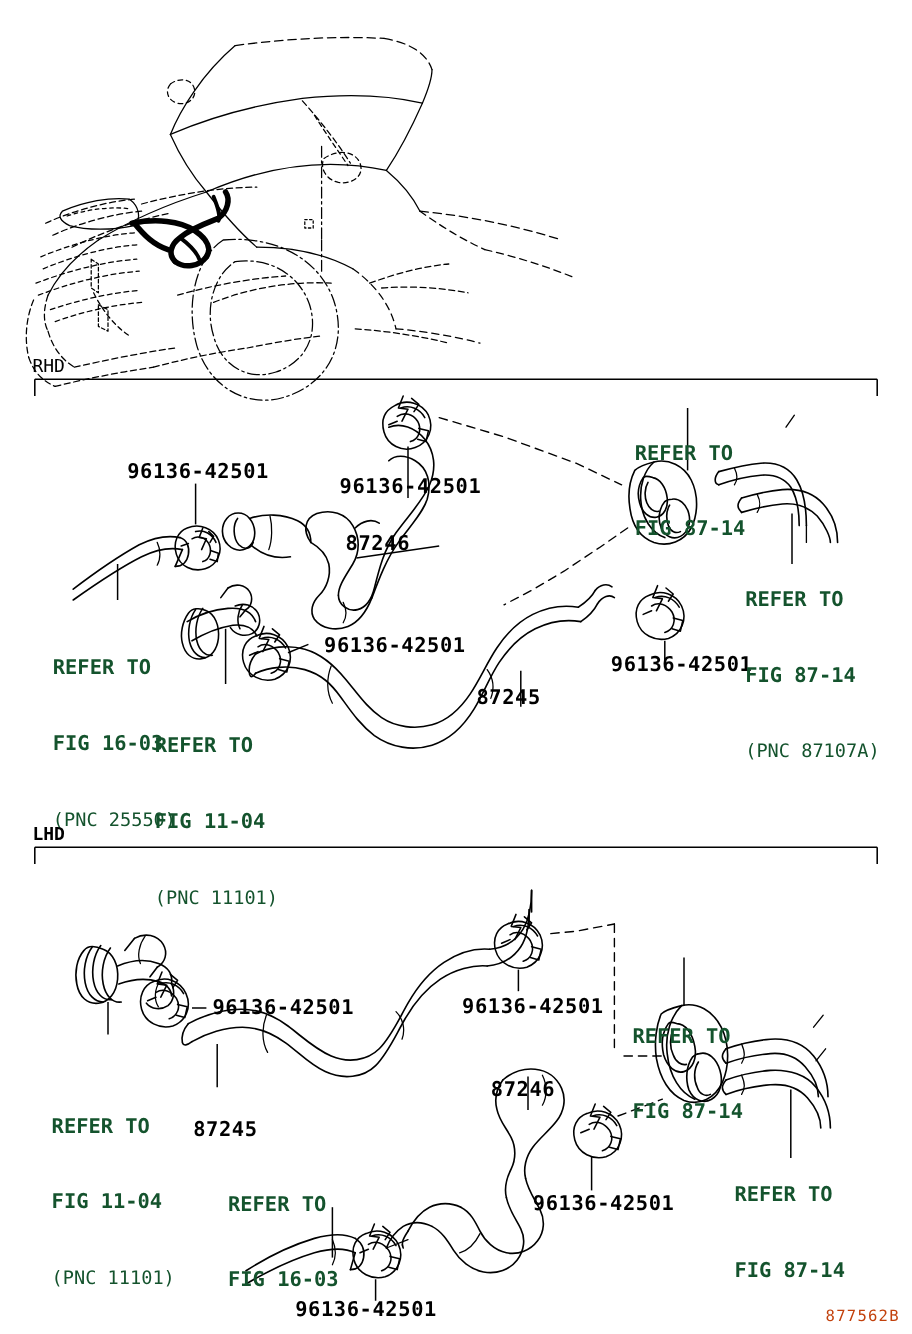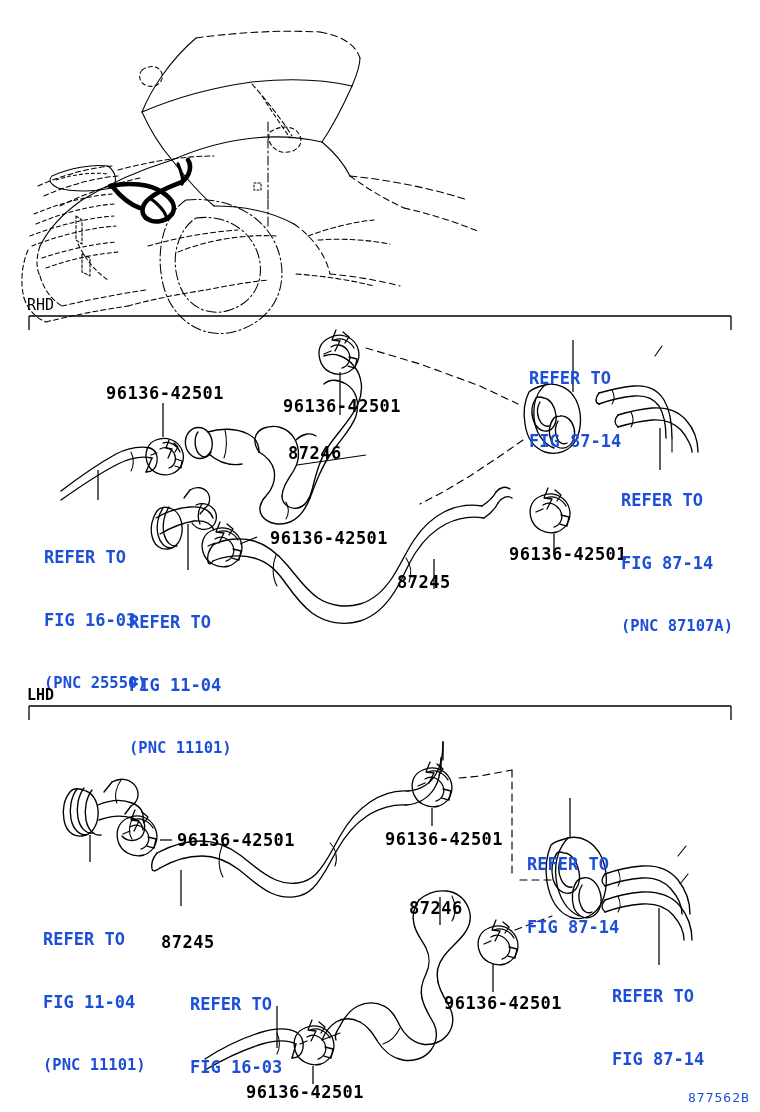--- a/index.html
+++ b/index.html
@@ -41,33 +41,33 @@
     font-size: 15px;
     font-weight: normal;
     letter-spacing: 0px;
     color: #000;
   }
   .figcode {
     position: absolute;
     font-family: "DejaVu Sans Mono", monospace;
     font-size: 13px;
     letter-spacing: 1px;
-    color: #1d4ed8;
+    color: #c2410c;
   }
   .multi {
     position: absolute;
     font-family: "DejaVu Sans Mono", monospace;
     font-weight: bold;
     font-size: 17px;
     line-height: 21px;
     white-space: pre;
-    color: #1d4ed8;
+    color: #14532d;
   }
   .multi .pnc {
-    font-weight: bold;
+    font-weight: normal;
     font-size: 15.5px;
   }
 </style>
 </head>
 <body>
 
 <div id="sheet">
 
   <svg class="layer" viewBox="0 0 760 1112">
     <g fill="none" stroke="#000" stroke-width="1.05" stroke-linecap="round" stroke-linejoin="round">

